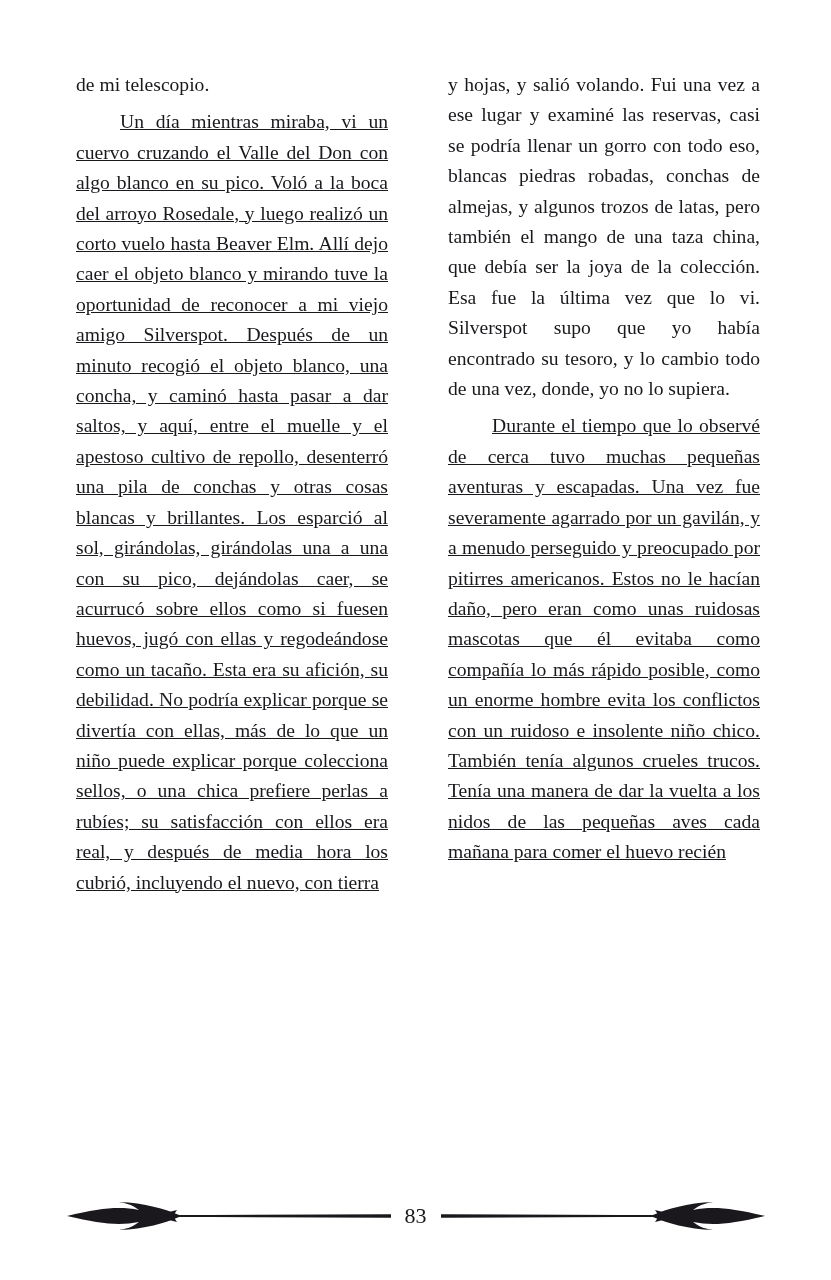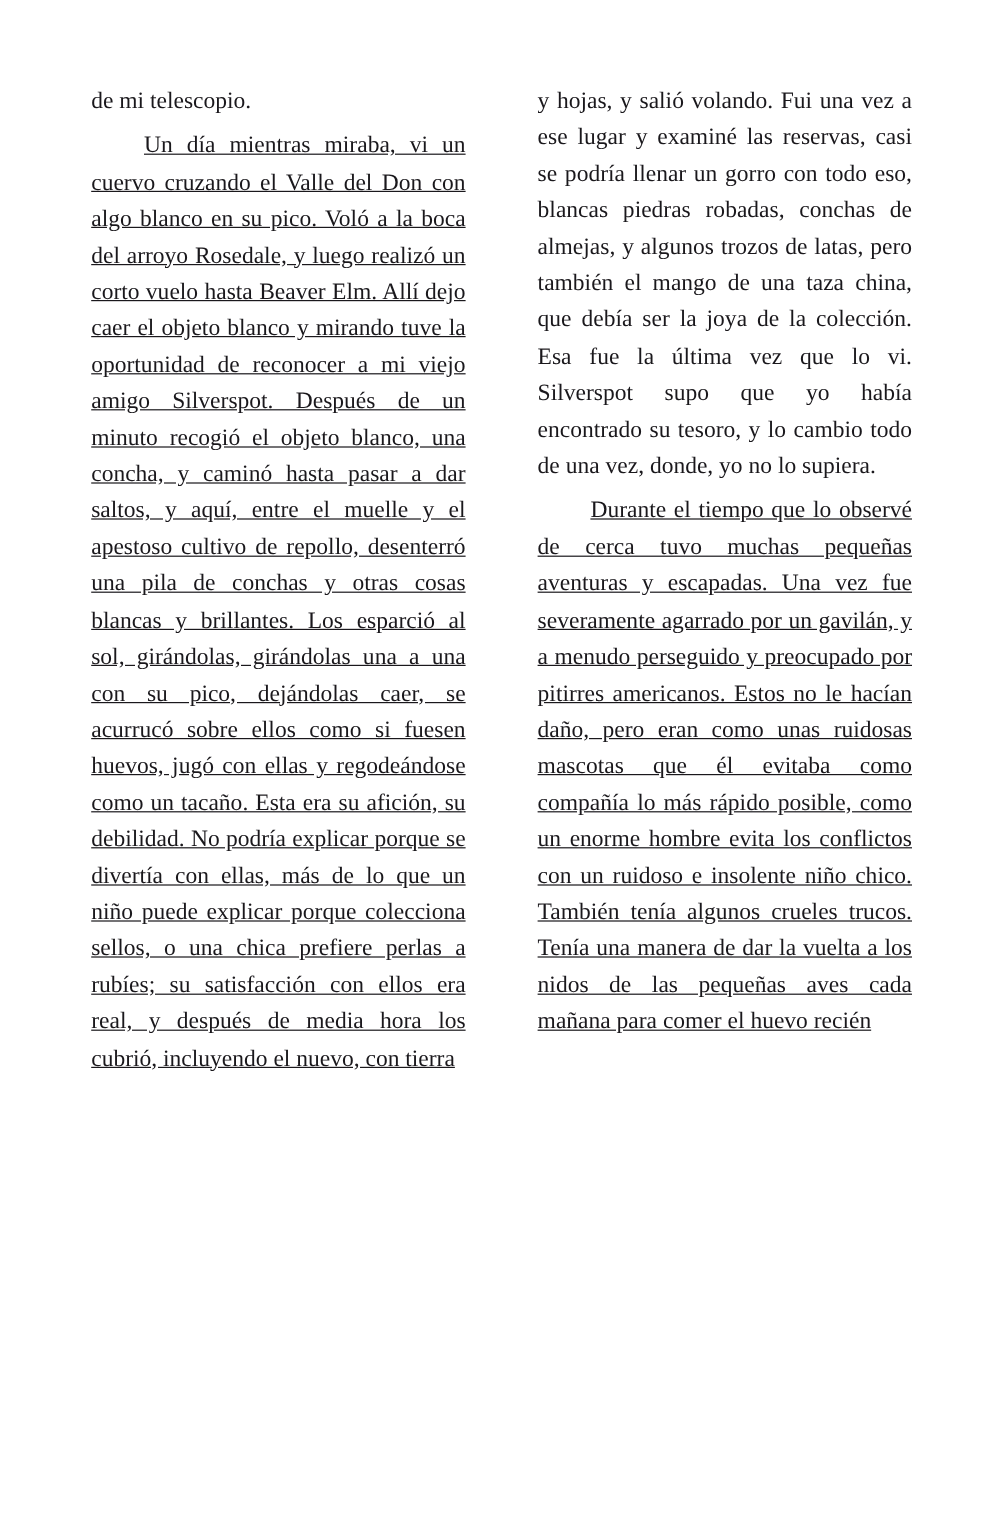--- a/index.html
+++ b/index.html
@@ -86,14 +86,29 @@
       <p class="indent gap">Un día mientras miraba, vi un cuervo cruzando el Valle del Don con algo blanco en su pico. Voló a la boca del arroyo Rosedale, y luego realizó un corto vuelo hasta Beaver Elm. Allí dejo caer el objeto blanco y mirando tuve la oportunidad de reconocer a mi viejo amigo Silverspot. Después de un minuto recogió el objeto blanco, una concha, y caminó hasta pasar a dar saltos, y aquí, entre el muelle y el apestoso cultivo de repollo, desenterró una pila de conchas y otras cosas blancas y brillantes. Los esparció al sol, girándolas, girándolas una a una con su pico, dejándolas caer, se acurrucó sobre ellos como si fuesen huevos, jugó con ellas y regodeándose como un tacaño. Esta era su afición, su debilidad. No podría explicar porque se divertía con ellas, más de lo que un niño puede explicar porque colecciona sellos, o una chica prefiere perlas a rubíes; su satisfacción con ellos era real, y después de media hora los cubrió, incluyendo el nuevo, con tierra</p>
     </div>
 
     <div class="col">
       <p>y hojas, y salió volando. Fui una vez a ese lugar y examiné las reservas, casi se podría llenar un gorro con todo eso, blancas piedras robadas, conchas de almejas, y algunos trozos de latas, pero también el mango de una taza china, que debía ser la joya de la colección. Esa fue la última vez que lo vi. Silverspot supo que yo había encontrado su tesoro, y lo cambio todo de una vez, donde, yo no lo supiera.</p>
       <p class="indent gap">Durante el tiempo que lo observé de cerca tuvo muchas pequeñas aventuras y escapadas. Una vez fue severamente agarrado por un gavilán, y a menudo perseguido y preocupado por pitirres americanos. Estos no le hacían daño, pero eran como unas ruidosas mascotas que él evitaba como compañía lo más rápido posible, como un enorme hombre evita los conflictos con un ruidoso e insolente niño chico. También tenía algunos crueles trucos. Tenía una manera de dar la vuelta a los nidos de las pequeñas aves cada mañana para comer el huevo recién</p>
     </div>
 
   </div>
 
+  <div class="footer">
+
+    <svg class="orn" width="330" height="30" viewBox="0 0 330 30">
+      <path d="M6 15 C40 7, 58 5, 78 9 C70 3, 64 2, 58 1 C84 2, 104 8, 118 14 L150 14 L330 13.3 L330 16.7 L150 16 L118 16 C104 22, 84 28, 58 29 C64 28, 70 27, 78 21 C58 25, 40 23, 6 15 Z" fill="#1a181c"></path>
+      <path d="M92 15 L116 9 L112 15 L116 21 Z" fill="#1a181c"></path>
+    </svg>
+
+    <div class="folio">83</div>
+
+    <svg class="orn" width="330" height="30" viewBox="0 0 330 30">
+      <path d="M324 15 C290 7, 272 5, 252 9 C260 3, 266 2, 272 1 C246 2, 226 8, 212 14 L180 14 L0 13.3 L0 16.7 L180 16 L212 16 C226 22, 246 28, 272 29 C266 28, 260 27, 252 21 C272 25, 290 23, 324 15 Z" fill="#1a181c"></path>
+      <path d="M238 15 L214 9 L218 15 L214 21 Z" fill="#1a181c"></path>
+    </svg>
+
+  </div>
 
 </div>
 
 </body></html>

